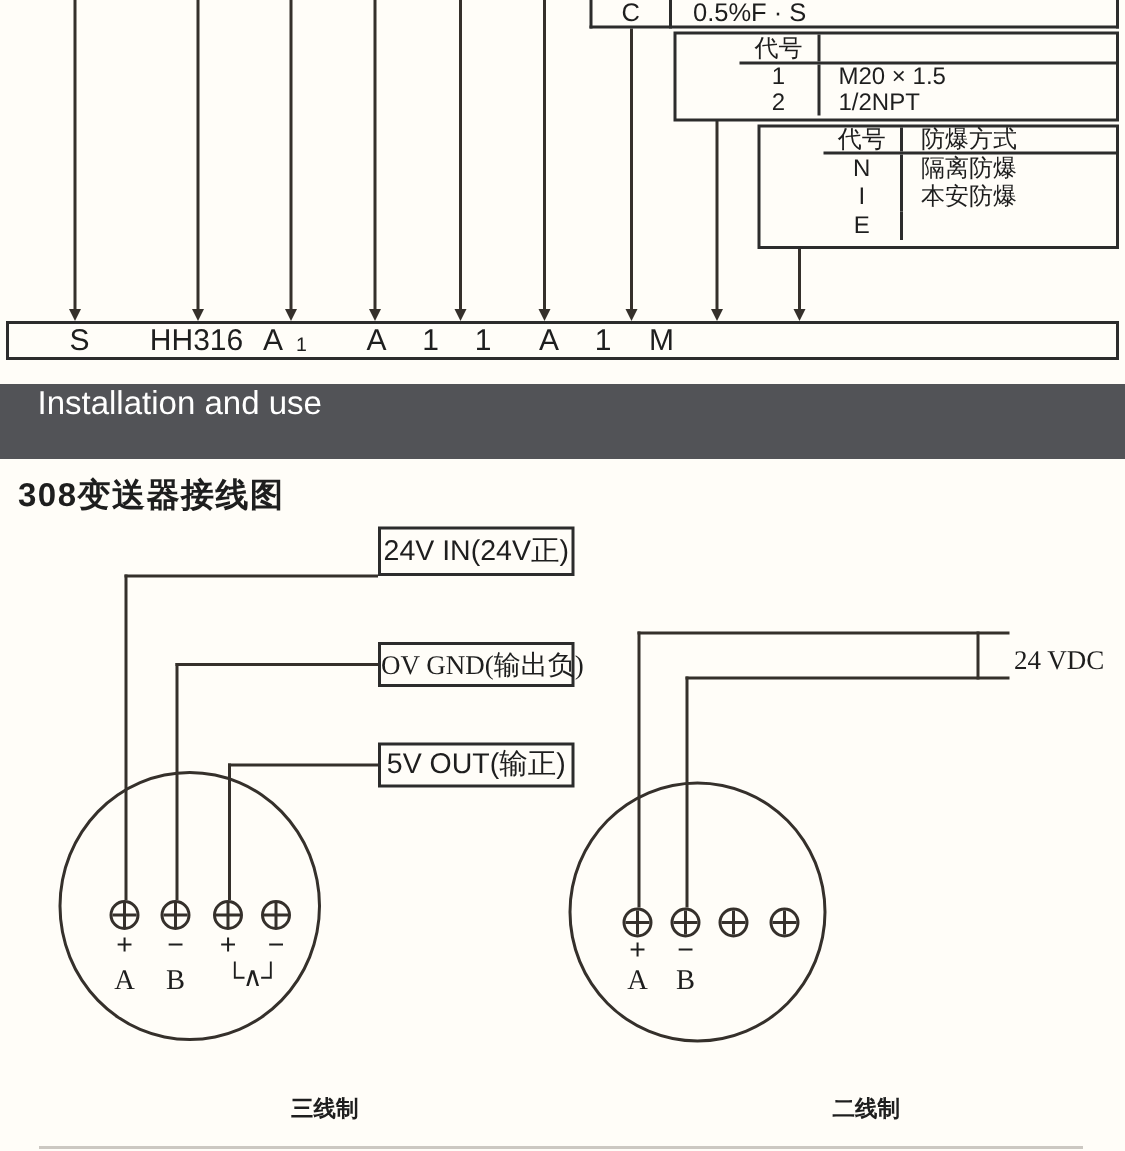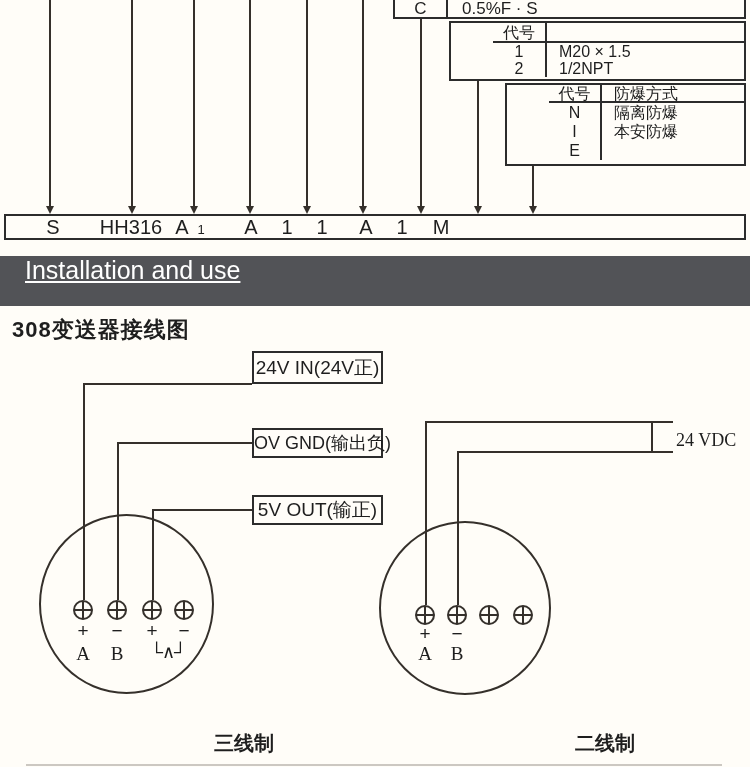--- a/index.html
+++ b/index.html
@@ -23,33 +23,33 @@
   .code-col{border-right:2px solid #2c2c2c;text-align:center;flex:none;}
   .val-col{flex:1;padding-left:12px;}
   
   .codebox{position:absolute;box-sizing:border-box;border:2px solid #2c2c2c;}
   .codebox span{position:absolute;top:0;line-height:22px;font-size:20px;transform:translateX(-50%);white-space:nowrap;}
   .codebox span.sub{font-size:13px;top:3px;}
   
   .banner{position:absolute;left:0;top:256px;width:750px;height:50px;
     display:flex;align-items:baseline;padding-left:25px;box-sizing:border-box;color:#fff;}
   .banner .cn{font-size:30px;letter-spacing:1px;line-height:50px;}
-  .banner .en{font-size:25px;text-decoration:underline;}
+  .banner .en{font-size:22px;}
   
   .lblbox{position:absolute;box-sizing:content-box;border:2px solid #2c2c2c;
     text-align:center;white-space:nowrap;background:transparent;}
   .circle{position:absolute;box-sizing:border-box;border:2px solid #35302b;border-radius:50%;}
   .term{position:absolute;width:16px;height:16px;border:2px solid #35302b;border-radius:50%;}
   .term::before{content:"";position:absolute;top:50%;left:0;width:100%;height:2px;background:#35302b;transform:translateY(-50%);}
   .term::after{content:"";position:absolute;left:50%;top:0;height:100%;width:2px;background:#35302b;transform:translateX(-50%);}
   .sign{position:absolute;width:20px;text-align:center;font-size:19px;}
   .tlabel{position:absolute;width:20px;text-align:center;font-size:19px;
     font-family:"Liberation Serif","DejaVu Serif",serif;}
   .serif{font-family:"Liberation Serif","DejaVu Serif",serif;}
-  .caption{position:absolute;width:80px;text-align:right;font-size:20px;font-weight:bold;}
+  .caption{position:absolute;width:80px;text-align:left;font-size:15px;font-weight:bold;}
   .heading{position:absolute;left:12px;top:315px;font-size:22px;font-weight:bold;letter-spacing:1px;}
 </style>
 </head>
 <body>
 
 <div class="ln" style="left:49px;top:0;width:2px;height:207px;"></div>
 <div class="ln" style="left:131px;top:0;width:2px;height:207px;"></div>
 <div class="ln" style="left:193px;top:0;width:2px;height:207px;"></div>
 <div class="ln" style="left:249px;top:0;width:2px;height:207px;"></div>
 <div class="ln" style="left:306px;top:0;width:2px;height:207px;"></div>
@@ -121,21 +121,21 @@
 
 <div class="banner" style="background: rgb(82, 83, 87);">
     <span class="en">Installation and use</span>
 </div>
 
 <div class="heading">308变送器接线图</div>
 
 <div class="lblbox" style="left:252px;top:351px;width:127px;height:29px;line-height:29px;font-size:19px;">
   <span>24V IN(24V正)</span>
 </div>
-<div class="lblbox" style="left:252px;top:428px;width:127px;height:26px;line-height:26px;font-size:18px;">
+<div class="lblbox" style="left:252px;top:428px;width:127px;height:26px;line-height:26px;font-size:18px;font-family:Liberation Serif, serif;">
   <span>OV GND(输出负)</span>
 </div>
 <div class="lblbox" style="left:252px;top:495px;width:127px;height:26px;line-height:26px;font-size:19px;">
   <span>5V OUT(输正)</span>
 </div>
 
 <div class="ln" style="left:83px;top:383px;width:169px;height:2px;"></div>
 <div class="ln" style="left:83px;top:383px;width:2px;height:217px;"></div>
 <div class="ln" style="left:117px;top:442px;width:135px;height:2px;"></div>
 <div class="ln" style="left:117px;top:442px;width:2px;height:158px;"></div>

